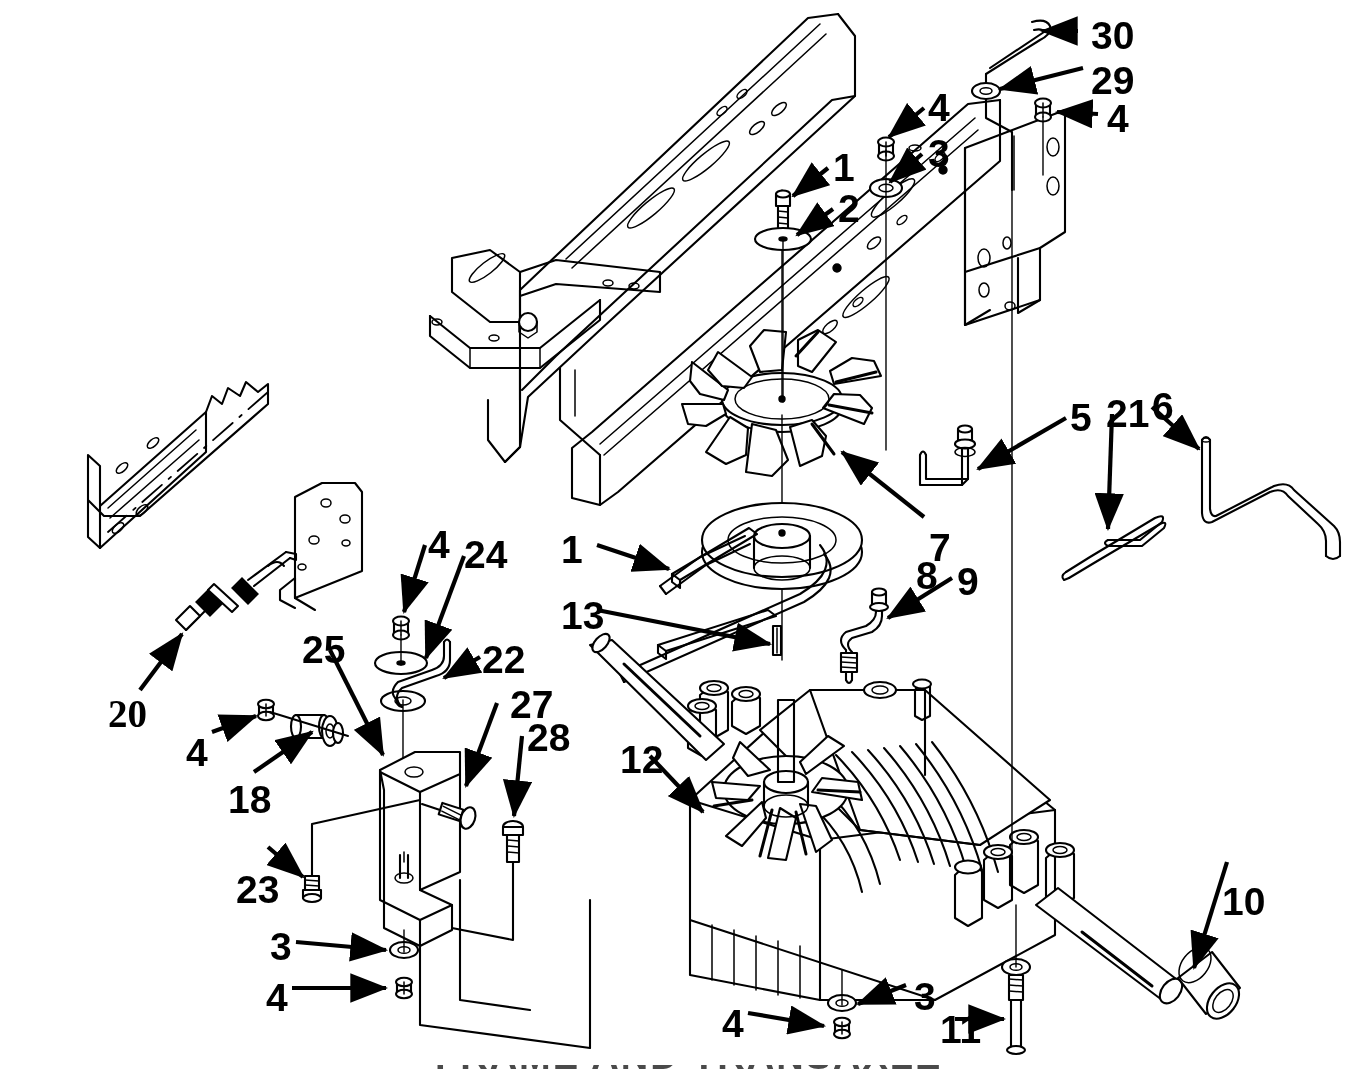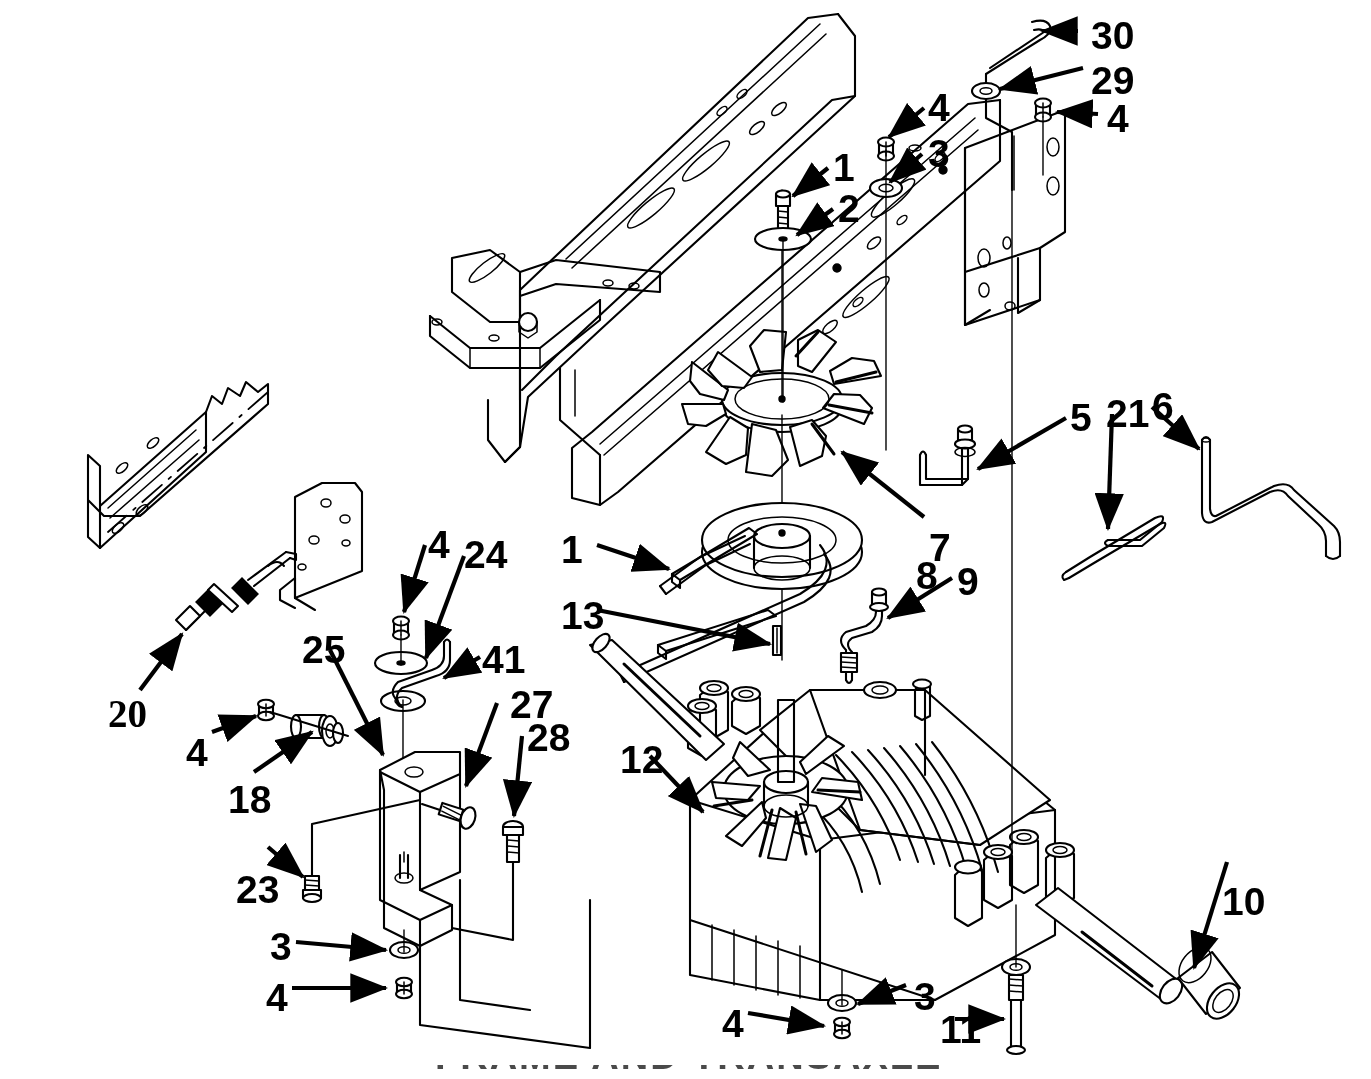--- a/index.html
+++ b/index.html
@@ -589,21 +589,21 @@
       <div class="callout" style="left: 1106px; top: 394px;">21</div>
       <div class="callout" style="left: 1152px; top: 387px;">6</div>
       <div class="callout" style="left: 929px; top: 528px;">7</div>
       <div class="callout" style="left: 916px; top: 556px;">8</div>
       <div class="callout" style="left: 957px; top: 562px;">9</div>
       <div class="callout" style="left: 561px; top: 530px;">1</div>
       <div class="callout" style="left: 561px; top: 596px;">13</div>
       <div class="callout" style="left: 620px; top: 740px;">12</div>
       <div class="callout" style="left: 428px; top: 525px;">4</div>
       <div class="callout" style="left: 464px; top: 535px;">24</div>
-      <div class="callout" style="left: 482px; top: 640px;">41</div>
+      <div class="callout" style="left: 482px; top: 640px;">22</div>
       <div class="callout" style="left: 302px; top: 630px; text-align: center;">25</div>
       <div class="callout" style="left: 498px; top: 685px; margin-left: 12px;">27</div>
       <div class="callout" style="left: 527px; top: 718px;">28</div>
       <div class="callout" style="left: 108px; top: 694px; font-family: Liberation Serif, serif;">20</div>
       <div class="callout" style="left: 186px; top: 733px;">4</div>
       <div class="callout" style="left: 228px; top: 780px;">18</div>
       <div class="callout" style="left: 236px; top: 870px;">23</div>
       <div class="callout" style="left: 270px; top: 927px;">3</div>
       <div class="callout" style="left: 266px; top: 978px;">4</div>
       <div class="callout" style="left: 722px; top: 1004px;">4</div>

